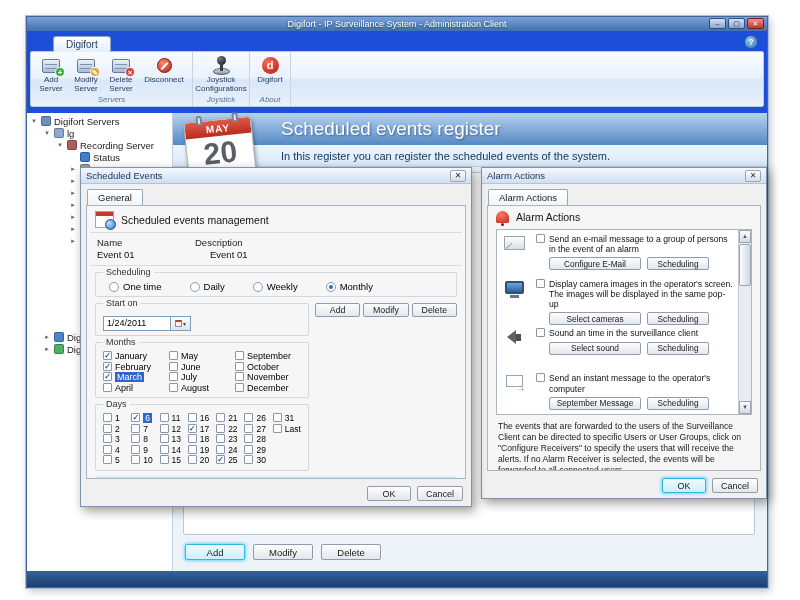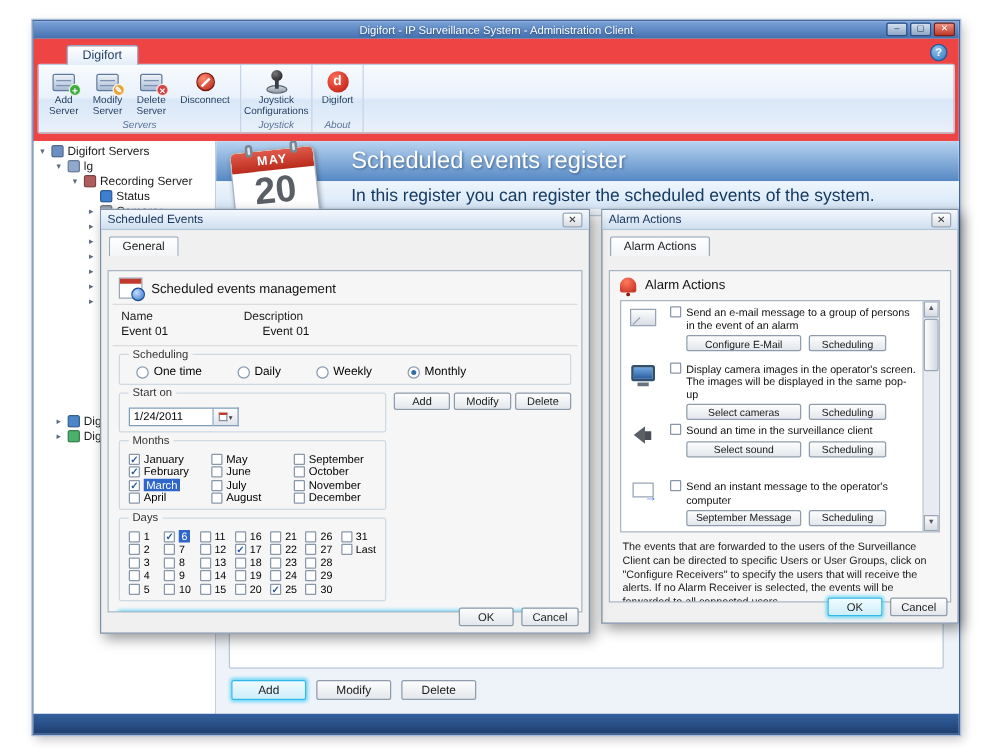--- a/index.html
+++ b/index.html
@@ -12,21 +12,21 @@
     background:#fff; border:1px solid #41659c; box-shadow:0 0 0 1px #a9bdd8, 2px 3px 8px rgba(0,0,0,.25); }
   .titlebar { position:absolute; top:0; left:0; right:0; height:14px;
     background:linear-gradient(#7ba2d8,#4270ae); display:flex; align-items:center; justify-content:center; }
   .wtitle { font-size:9px; color:#fff; text-shadow:0 1px 2px #1d3f6e; }
   .wctrls { position:absolute; right:3px; top:1px; display:flex; gap:2px; }
   .wbtn { width:17px; height:11px; border:1px solid #2d4f85; border-radius:2px;
     background:linear-gradient(#d5e0ef,#8fa6c6); color:#17365e; font-size:7px; line-height:9px; text-align:center; }
   .wbtn.close { background:linear-gradient(#ef9180,#c0392b); color:#fff; border-color:#7a1f14; }
 
   
-  .ribbon { position:absolute; top:14px; left:0; right:0; height:82px; background:#ef4444; }
+  .ribbon { position:absolute; top:14px; left:0; right:0; height:82px; background:#1d4ed8; }
   .rtabs { height:20px; position:relative; padding:3px 0 0 26px; }
   .rtab { display:inline-block; background:linear-gradient(#ffffff,#e3edf9); border:1px solid #8ba6c7; border-bottom:none;
     border-radius:3px 3px 0 0; padding:2px 12px; font-size:10px; color:#1d3least; color:#1d3a5f; }
   .helpbtn { position:absolute; right:9px; top:4px; width:14px; height:14px; border-radius:50%;
     background:radial-gradient(circle at 35% 30%, #8fc3f0, #2f77c0); border:1px solid #1d5a9a;
     color:#fff; font-weight:bold; font-size:9px; line-height:12px; text-align:center; }
   .rbody { margin:0 3px; height:56px; display:flex;
     background:linear-gradient(#f8fbff 0%, #e9f1fb 48%, #d9e7f7 52%, #e9f1fb 100%);
     border:1px solid #bccbe0; border-radius:2px; }
   .rgroup { display:flex; flex-direction:column; border-right:1px solid #c5d4e8; padding:2px 4px 0; }
@@ -71,21 +71,21 @@
   .ti-license{background:#c2a24a}.ti-logs{background:#7a7f88}.ti-info{background:#3a9ad8}
   .ti-backup{background:#a05a9a}.ti-audio{background:#d05a7a}.ti-matrix{background:#5a6ad0}
   .ti-analytics{background:#4a86c8}.ti-lpr{background:#4ab06a}
 
   
   .main { position:absolute; left:146px; right:0; top:0; bottom:0; }
   .banner { position:relative; height:54px; z-index:2; }
   .banner-top { height:32px; background:linear-gradient(180deg,#b7d3f0,#5588c4); display:flex; align-items:center; }
   .btitle { margin-left:108px; font-size:19px; color:#fff; text-shadow:1px 1px 2px rgba(20,50,90,.55); }
   .banner-sub { height:22px; background:linear-gradient(180deg,#eef5fc,#d8e8f8); display:flex; align-items:center;
-    padding-left:108px; font-size:14px; color:#163a60; border-bottom:1px solid #c2d4e8; }
+    padding-left:108px; font-size:11px; color:#163a60; border-bottom:1px solid #c2d4e8; }
   .calendar { position:absolute; left:6px; top:1px; width:82px; height:70px; transform:rotate(-6deg); }
   .cal-page { position:absolute; inset:5px 7px 0 7px; background:#fff; border:1px solid #aab5c2; border-radius:5px;
     box-shadow:1px 2px 4px rgba(0,0,0,.35); overflow:hidden; }
   .cal-head { height:16px; background:linear-gradient(#e05a4a,#b92b1d); color:#fff; font-size:10px; font-weight:bold;
     display:flex; align-items:center; justify-content:center; letter-spacing:1px; }
   .cal-num { font-size:30px; color:#5a5f66; text-align:center; font-weight:bold; line-height:1.15; }
   .cal-ring { position:absolute; top:0; width:6px; height:10px; border:2px solid #7a8694; border-radius:3px; background:#dfe5ec; z-index:3; }
   .cal-ring.r1 { left:20px; } .cal-ring.r2 { right:20px; }
 
   .content { position:absolute; top:54px; left:0; right:0; bottom:0; background:#eef3f9; }
@@ -104,21 +104,21 @@
   .dlg-sch { left:80px; top:167px; width:392px; height:340px; z-index:20; }
   .dlg-al  { left:481px; top:167px; width:286px; height:332px; z-index:19; }
   .dlg-title { height:16px; background:linear-gradient(#f4f8fd,#cfdff1); border-bottom:1px solid #b0c4da;
     display:flex; align-items:center; padding:0 5px; font-size:9.5px; color:#15325a; }
   .dlg-close { margin-left:auto; width:16px; height:12px; background:linear-gradient(#fefefe,#d8dde3);
     border:1px solid #9aa6b5; border-radius:2px; font-size:8px; line-height:10px; text-align:center; color:#333; }
   .dlg-close::before { content:"\2715"; }
   .dlg-tabs { display:flex; padding:4px 6px 0; }
   .dlg-tab { background:linear-gradient(#ffffff,#f2f4f7); border:1px solid #98a8ba; border-bottom:none;
     border-radius:2px 2px 0 0; padding:2px 10px; font-size:9.5px; color:#222; position:relative; top:1px; z-index:2; }
-  .dlg-panel { margin:12px 5px; border:1px solid #aab6c4; background:#f6f6f6; position:relative; overflow:hidden; }
+  .dlg-panel { margin:1px 5px; border:1px solid #aab6c4; background:#f6f6f6; position:relative; overflow:hidden; }
   .dlg-sch .dlg-panel { height:274px; }
   .dlg-al  .dlg-panel { height:266px; }
   .dlg-okrow { position:absolute; right:8px; bottom:5px; display:flex; gap:6px; }
   .dlg-okrow .btn { min-width:44px; height:15px; font-size:9px; }
 
   .sch-hdr { display:flex; align-items:center; gap:7px; padding:5px 8px 4px; }
   .sch-hdr-t { font-size:10.5px; color:#111; }
   .sch-ico { width:19px; height:17px; background:#fff; border:1px solid #9aa5b5; position:relative; flex:none; }
   .sch-ico::before { content:""; position:absolute; left:0; right:0; top:0; height:4px; background:#c23a2c; }
   .sch-ico::after { content:""; position:absolute; right:-3px; bottom:-3px; width:9px; height:9px; border-radius:50%;
@@ -146,21 +146,21 @@
   .midright .gbox { margin:6px 8px 0 2px; }
 
   .datefld { display:inline-flex; }
   .dtext { width:68px; height:15px; background:#fff; border:1px solid #7f9db9; font-size:9px; padding:0 3px; line-height:13px; }
   .dbtn { width:20px; height:15px; border:1px solid #7f9db9; border-left:none; background:linear-gradient(#fdfdfd,#dfe5ec);
     display:flex; align-items:center; justify-content:center; gap:1px; font-size:6px; color:#444; }
   .dbtn-cal { width:7px; height:7px; background:#fff; border:1px solid #8a8f98; border-top:2px solid #c23a2c; }
 
   .ckcols { display:flex; }
   .ckcol { flex:1; display:flex; flex-direction:column; }
-  .ck { display:flex; align-items:flex-end; gap:3px; height:10.5px; font-size:9px; white-space:nowrap; }
+  .ck { display:flex; align-items:flex-start; gap:3px; height:10.5px; font-size:9px; white-space:nowrap; }
   .daysbox .ck { font-size:8.5px; }
   .ckbox { width:9px; height:9px; flex:none; border:1px solid #8a97a8; background:#fff; border-radius:1px;
     font-size:8px; line-height:8px; text-align:center; color:#2456a4; font-weight:bold; }
   .ckbox.on::before { content:"\2713"; }
   .cktxt.hl { background:#2e66c9; color:#fff; padding:0 2px; }
 
   .timesbox { height:116px; }
   .times-list { border:1px solid #a8b4c0; background:#fff; height:96px; margin-top:1px; padding:2px; overflow:hidden; }
   .time-row { display:flex; align-items:center; gap:4px; font-size:9px; height:13px; }
   .clock { width:9px; height:9px; border-radius:50%; flex:none;

